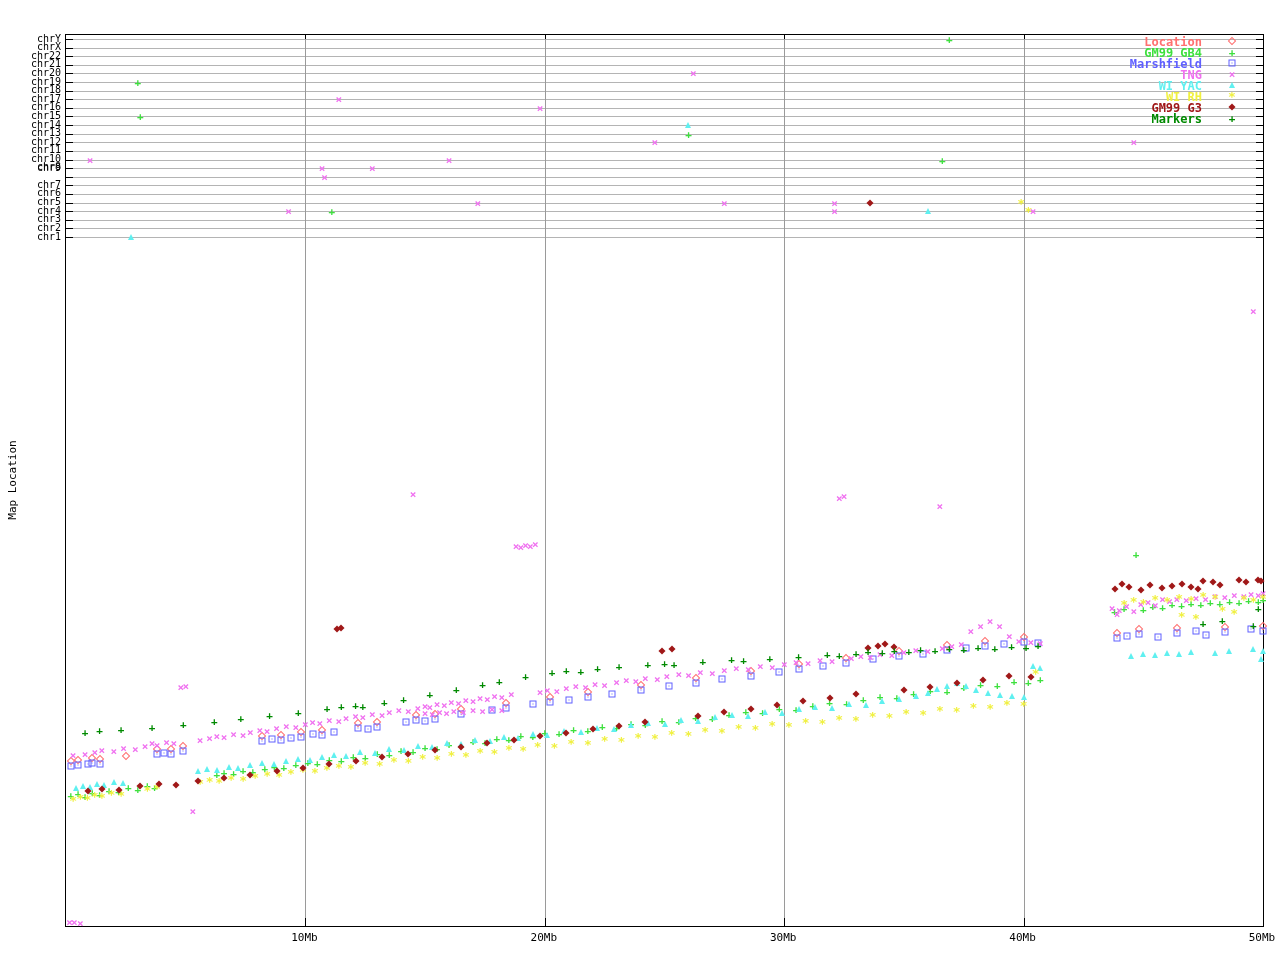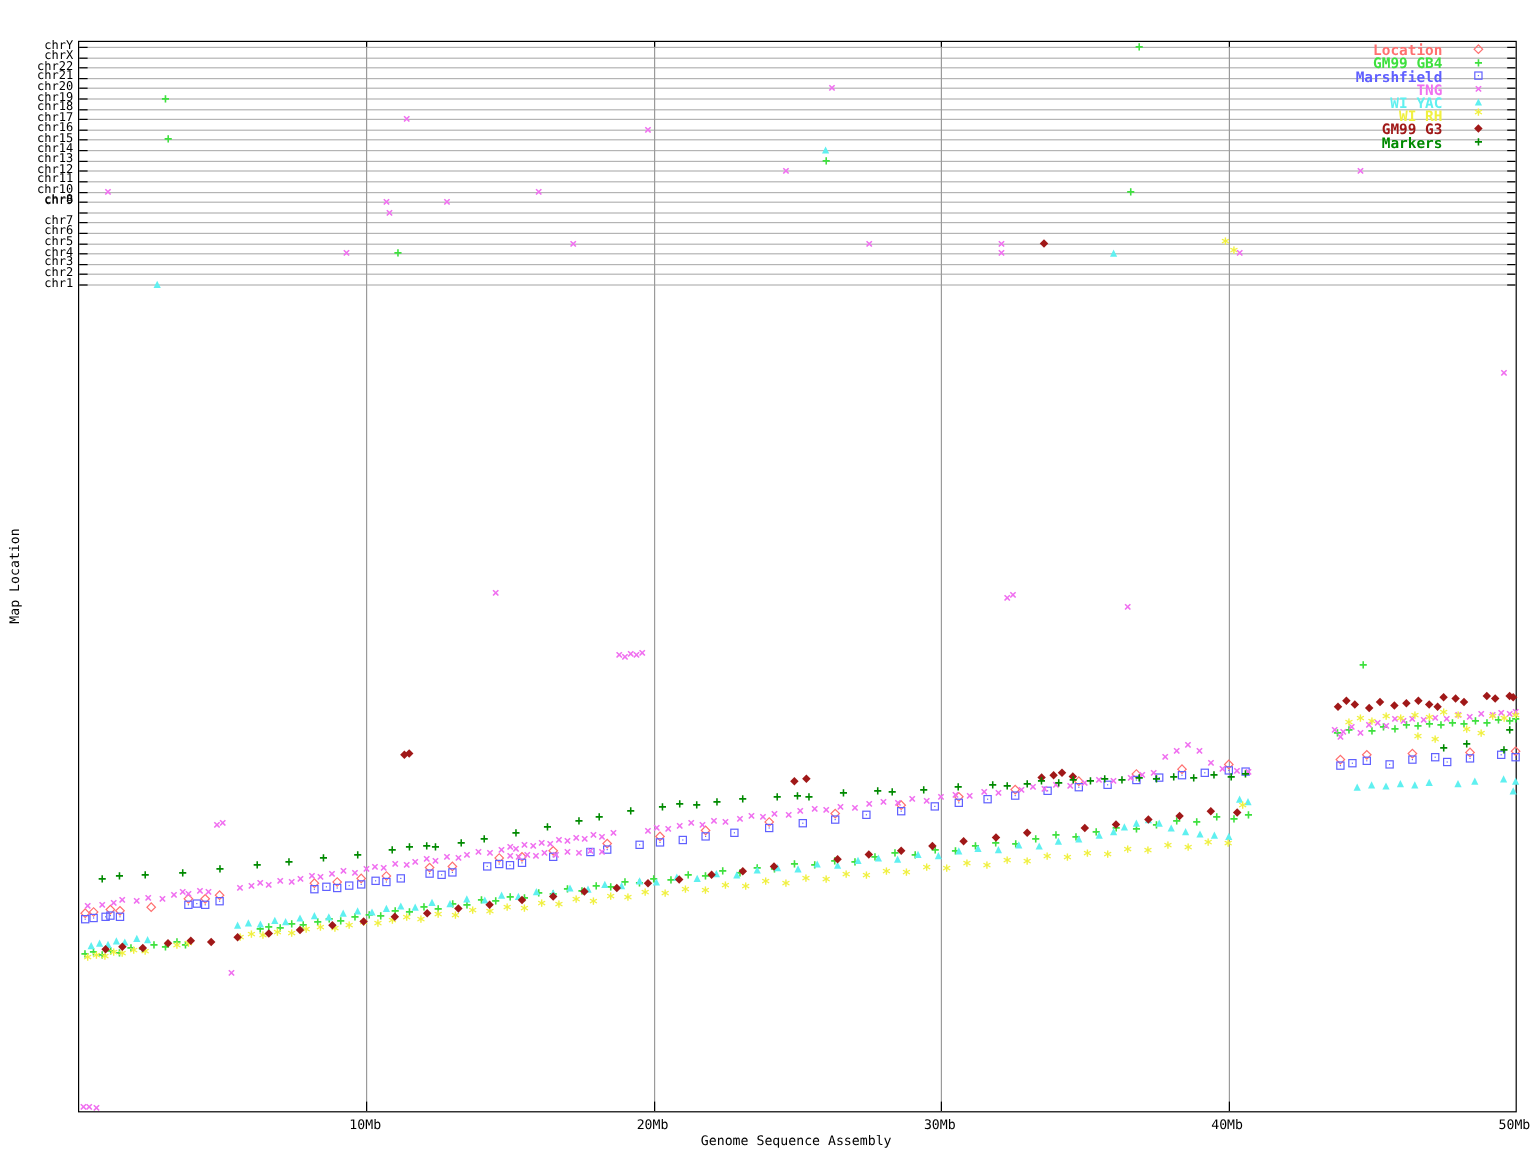--- a/index.html
+++ b/index.html
@@ -900,21 +900,20 @@
       <div class="abs chrlab" style="top: 222.891px;">chr2</div>
       <div class="abs chrlab" style="top: 231.5px;">chr1</div>
     </div>
   <div id="xticks" class="abs" style="left:0;top:0;">
       <div class="abs xtick" style="left: 304.4px;">10Mb</div>
       <div class="abs xtick" style="left: 543.8px;">20Mb</div>
       <div class="abs xtick" style="left: 783.2px;">30Mb</div>
       <div class="abs xtick" style="left: 1022.6px;">40Mb</div>
       <div class="abs xtick" style="left: 1262px;">50Mb</div>
     </div>
-  <div id="xlab" class="abs">Genome Sequence Assembly</div>
   <div id="legend" class="abs">
       <div class="legrow">
         <span style="color: rgb(255, 112, 112);">Location</span>
         <span class="legmk">
           <div class="mk mk-dmo" style="border-color: rgb(255, 112, 112); left: 30px; top: 5px;"></div>
         </span>
       </div>
       <div class="legrow">
         <span style="color: rgb(62, 224, 62);">GM99 GB4</span>
         <span class="legmk">

